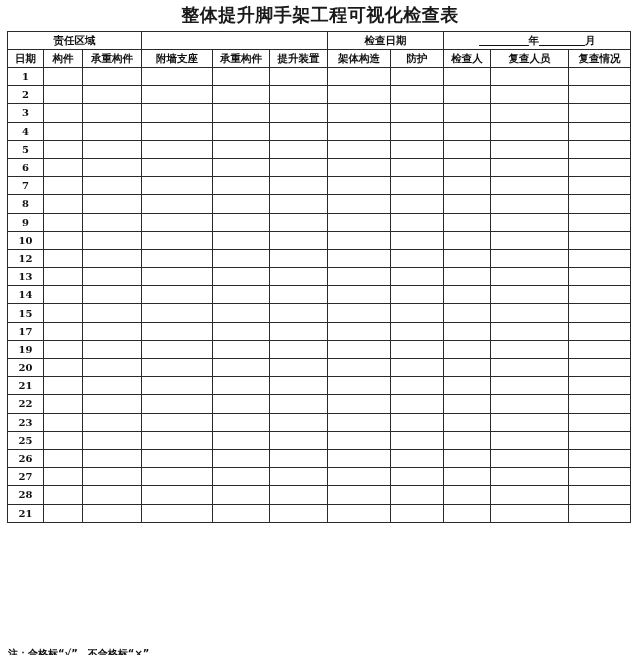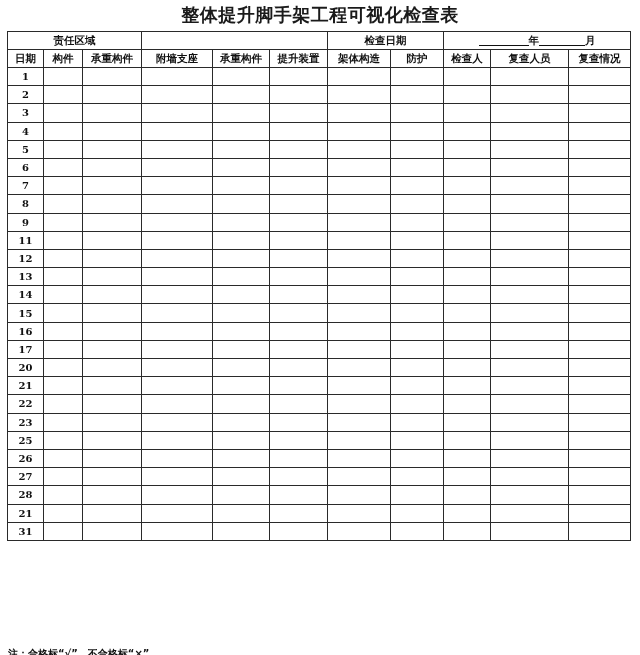--- a/index.html
+++ b/index.html
@@ -170,21 +170,21 @@
         <td></td>
         <td></td>
         <td></td>
         <td></td>
         <td></td>
         <td></td>
         <td></td>
         <td></td>
       </tr>
       <tr>
-        <td class="num">11</td>
+        <td class="num">10</td>
         <td></td>
         <td></td>
         <td></td>
         <td></td>
         <td></td>
         <td></td>
         <td></td>
         <td></td>
         <td></td>
         <td></td>
@@ -235,46 +235,46 @@
         <td></td>
         <td></td>
         <td></td>
         <td></td>
         <td></td>
         <td></td>
         <td></td>
         <td></td>
       </tr>
       <tr>
-        <td class="num">16</td>
-        <td></td>
-        <td></td>
-        <td></td>
-        <td></td>
-        <td></td>
-        <td></td>
-        <td></td>
-        <td></td>
-        <td></td>
-        <td></td>
-      </tr>
-      <tr>
         <td class="num">17</td>
         <td></td>
         <td></td>
         <td></td>
         <td></td>
         <td></td>
         <td></td>
         <td></td>
         <td></td>
         <td></td>
         <td></td>
       </tr>
       <tr>
+        <td class="num">19</td>
+        <td></td>
+        <td></td>
+        <td></td>
+        <td></td>
+        <td></td>
+        <td></td>
+        <td></td>
+        <td></td>
+        <td></td>
+        <td></td>
+      </tr>
+      <tr>
         <td class="num">20</td>
         <td></td>
         <td></td>
         <td></td>
         <td></td>
         <td></td>
         <td></td>
         <td></td>
         <td></td>
         <td></td>
@@ -366,33 +366,20 @@
         <td></td>
         <td></td>
         <td></td>
         <td></td>
         <td></td>
         <td></td>
         <td></td>
       </tr>
       <tr>
         <td class="num">21</td>
-        <td></td>
-        <td></td>
-        <td></td>
-        <td></td>
-        <td></td>
-        <td></td>
-        <td></td>
-        <td></td>
-        <td></td>
-        <td></td>
-      </tr>
-      <tr>
-        <td class="num">31</td>
         <td></td>
         <td></td>
         <td></td>
         <td></td>
         <td></td>
         <td></td>
         <td></td>
         <td></td>
         <td></td>
         <td></td>

